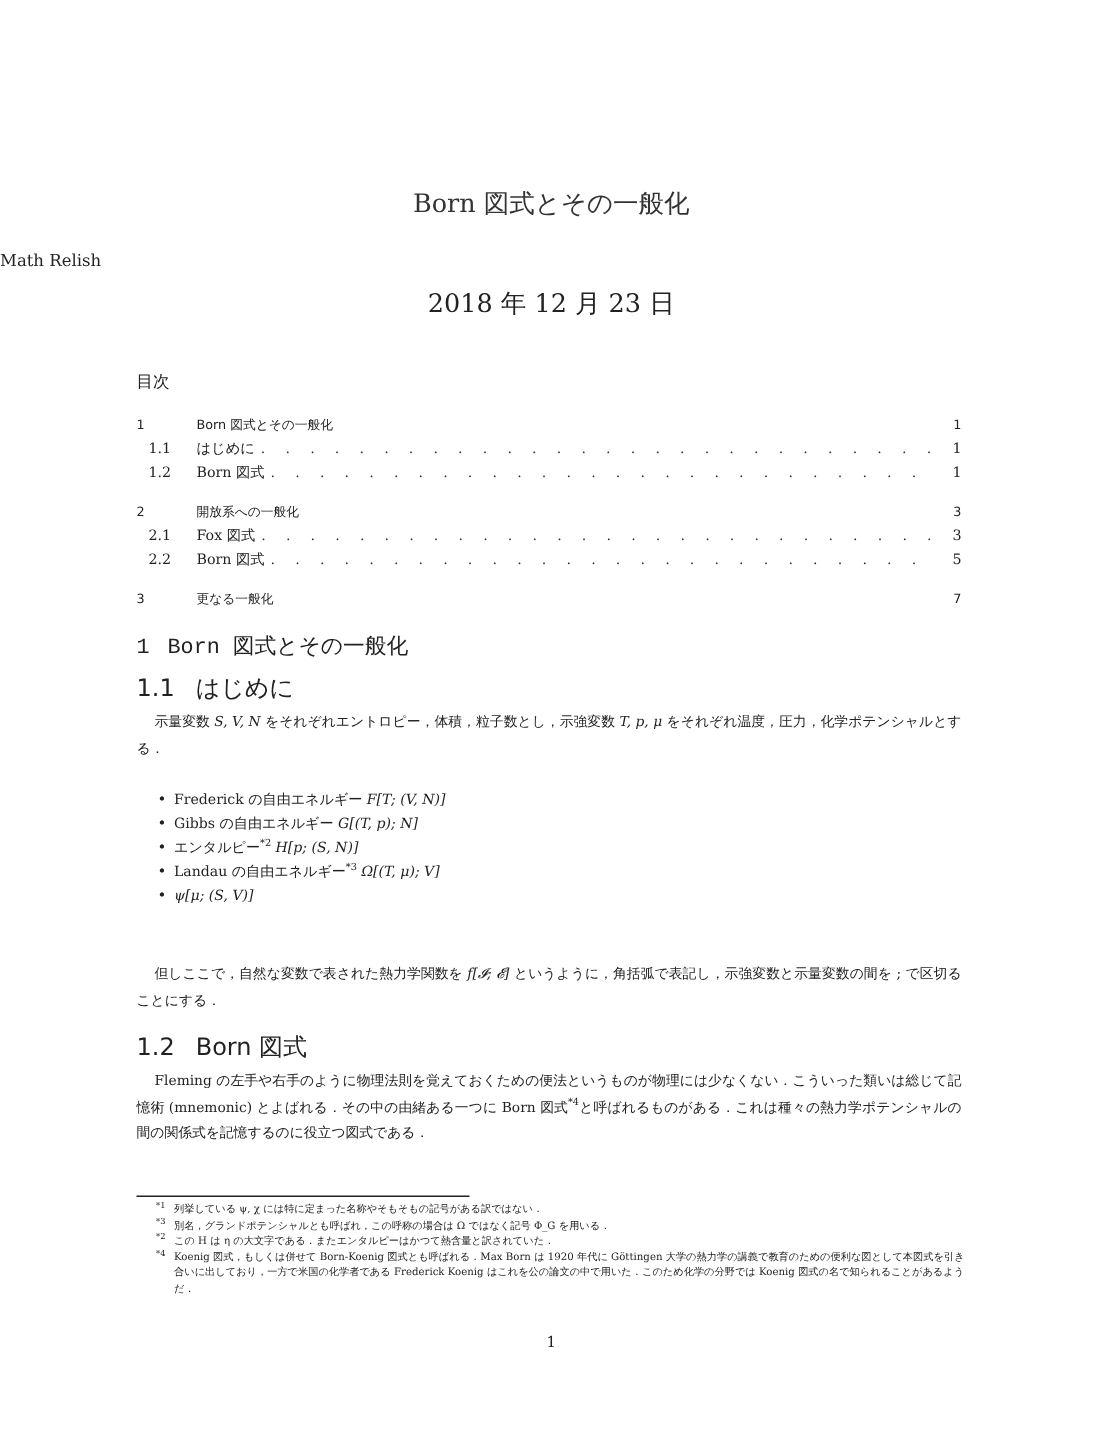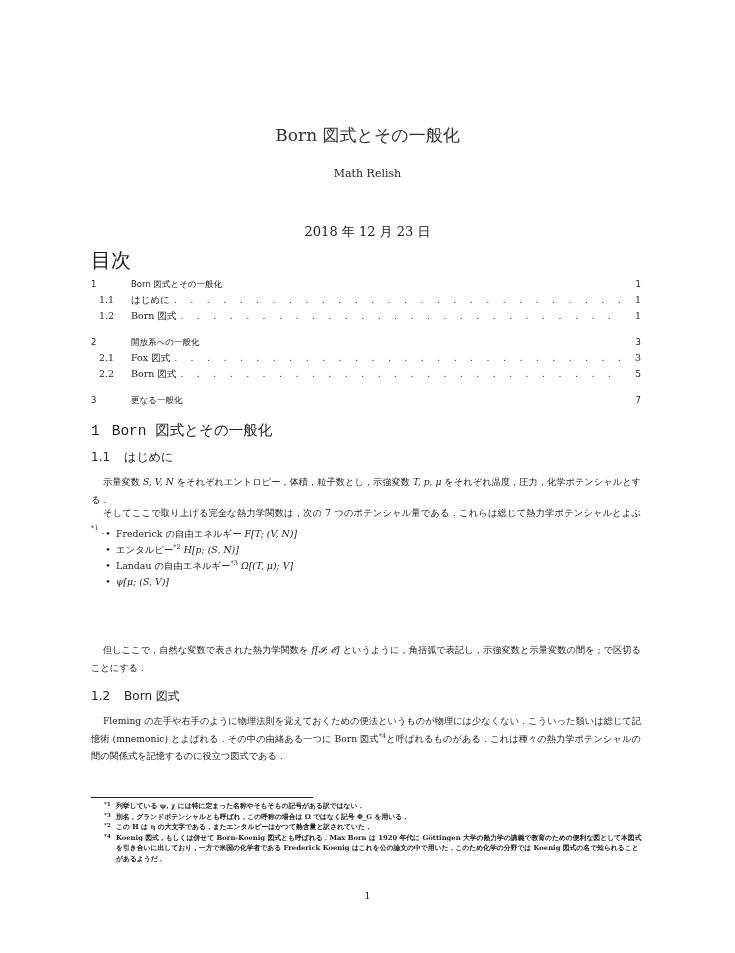--- a/index.html
+++ b/index.html
@@ -1,47 +1,47 @@
 <!DOCTYPE html>
 <html><head>
 <meta charset="utf-8">
 <style>
   html, body { margin: 0; padding: 0; background: #ffffff; }
   body { width: 735px; height: 953px; position: relative; overflow: hidden;
          font-family: "DejaVu Serif", "Liberation Serif", serif; color: #222; }
   .page { position: absolute; left: 0; top: 0; width: 609px; height: 953px; }
   .title { position: absolute; left: 0; width: 735px; top: 124px; text-align: center; font-size: 17px; color: #333; }
-  .author { position: absolute; left: 0; width: 735px; top: 167px; text-align: center; font-size: 11px; }
-  .date { position: absolute; left: 0; width: 735px; top: 191px; text-align: center; font-size: 13px; margin-top: 32px; }
-  .toc-title { position: absolute; left: 91px; top: 247px; font-size: 20px;
+  .author { position: absolute; left: 0; width: 735px; top: 167px; text-align: left; font-size: 11px; }
+  .date { position: absolute; left: 0; width: 735px; top: 191px; text-align: center; font-size: 17px; }
+  .toc-title { position: absolute; left: 91px; top: 247px; font-size: 11px;
                font-family: "DejaVu Sans", "Liberation Sans", sans-serif; font-weight: normal; }
   .toc { position: absolute; left: 91px; top: 276px; width: 550px; font-size: 9.5px; }
   .toc-row { position: relative; height: 16px; line-height: 16px; display: flex; align-items: baseline; }
   .toc-row.sec { font-family: "DejaVu Sans", "Liberation Sans", sans-serif; font-size: 8.5px; }
   .toc-row.gap { margin-top: 10px; }
   .toc-num { width: 40px; flex: none; }
   .toc-row.sub .toc-num { padding-left: 8px; width: 32px; }
   .toc-label { flex: none; white-space: nowrap; padding-right: 4px; }
   .toc-dots { flex: 1; overflow: hidden; white-space: nowrap; letter-spacing: 5.2px; color: #333; }
   .toc-dots.hidden { visibility: hidden; }
   .toc-page { width: 18px; text-align: right; flex: none; }
   .h1 { position: absolute; left: 91px; top: 421px; font-size: 14.5px;
         font-family: Liberation Mono, monospace; }
   .h1 .num { margin-right: 12px; }
-  .h2 { position: absolute; left: 91px; font-size: 12px;
+  .h2 { position: absolute; left: 91px; font-size: 16px;
         font-family: "DejaVu Sans", "Liberation Sans", sans-serif; }
   .h2 .num { margin-right: 14px; }
   .para { position: absolute; left: 91px; width: 550px; font-size: 9.2px; line-height: 17.5px; text-indent: 12px; text-align: justify; }
   .math { font-style: italic; font-family: "DejaVu Serif", "Liberation Serif", serif; }
   sup { font-size: 6.5px; line-height: 0; }
   .bullets { position: absolute; left: 105px; top: 526px; font-size: 9.4px; margin: 0; padding: 0; list-style: none; }
   .bullets li { height: 16px; line-height: 16px; white-space: nowrap; }
   .bullets li::before { content: "\2022"; display: inline-block; width: 11px; font-size: 10px; }
   .fn-rule { position: absolute; left: 91px; top: 797px; width: 222px; height: 0; border-top: 1px solid #222; }
-  .footnotes { position: absolute; left: 104px; top: 801px; width: 540px; font-size: 6.8px; line-height: 10.6px; font-weight: bold; }
+  .footnotes { position: absolute; left: 104px; top: 801px; width: 540px; font-size: 6.8px; line-height: 10.6px; }
   .fn { position: relative; padding-left: 12px; }
   .fn .mark { position: absolute; left: 0; top: -2px; font-size: 5.5px; }
   .page-num { position: absolute; left: 0; width: 735px; top: 890px; text-align: center; font-size: 10px; }
 </style>
 </head>
 <body>
 
 <div class="page">
 
   <div class="title">Born 図式とその一般化</div>
@@ -98,24 +98,24 @@
   <div class="h1">
     <span class="num">1</span><span>Born 図式とその一般化</span>
   </div>
 
   <div class="h2" style="top:449px;">
     <span class="num">1.1</span><span>はじめに</span>
   </div>
 
   <div class="para" style="top:473px;"><span>示量変数 </span><span class="math">S, V, N</span><span> をそれぞれエントロピー，体積，粒子数とし，示強変数 </span><span class="math">T, p, μ</span><span> をそれぞれ温度，圧力，化学ポテンシャルとする．</span></div>
 
-  <div class="para" style="top:504px;"><span>そしてここで取り上げる完全な熱力学関数は，次の 7 つのポテンシャル量である．これらは総じて熱力学ポテンシャルとよぶ</span><sup>*1</sup><span>．</span></div>
 
   <ul class="bullets">
     <li><span>Frederick の自由エネルギー </span><span class="math">F[T; (V, N)]</span></li>
+    <li><span>Gibbs の自由エネルギー </span><span class="math">G[(T, p); N]</span></li>
     <li><span>エンタルピー</span><sup>*2</sup><span class="math"> H[p; (S, N)]</span></li>
     <li><span>Landau の自由エネルギー</span><sup>*3</sup><span class="math"> Ω[(T, μ); V]</span></li>
     <li><span class="math">ψ[μ; (S, V)]</span></li>
   </ul>
 
   <div class="para" style="top:641px;"><span>但しここで，自然な変数で表された熱力学関数を </span><span class="math">f[𝓘; 𝓔]</span><span> というように，角括弧で表記し，示強変数と示量変数の間を ; で区切ることにする．</span></div>
 
   <div class="h2" style="top:688px;">
     <span class="num">1.2</span><span>Born 図式</span>
   </div>

